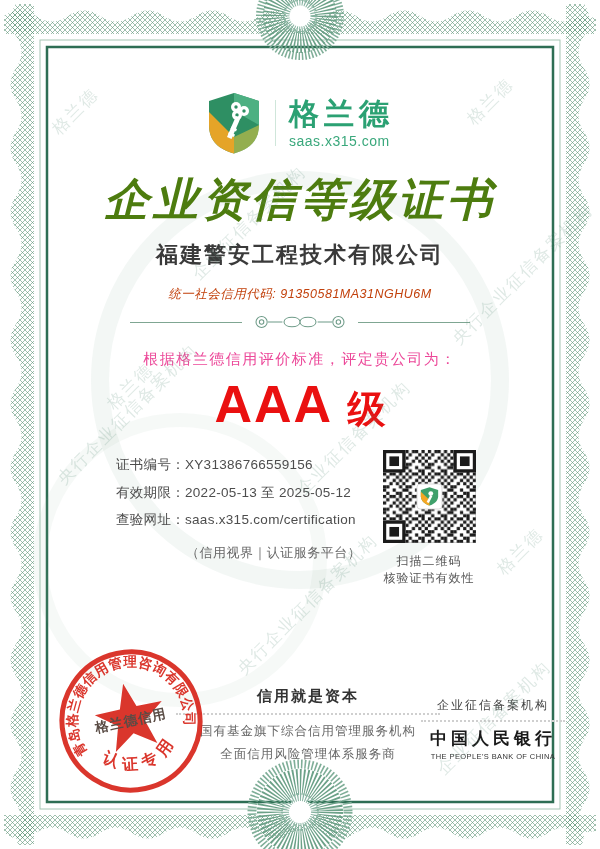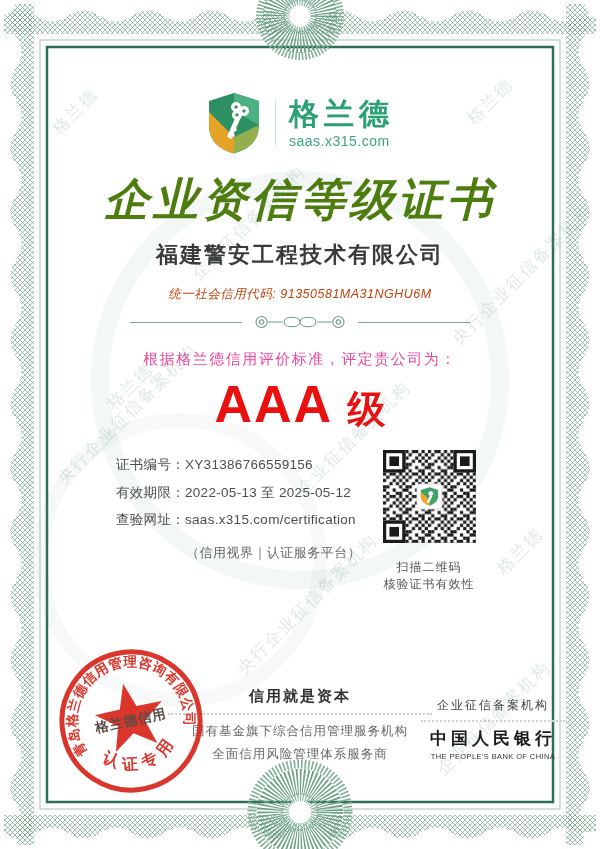--- a/index.html
+++ b/index.html
@@ -39,23 +39,23 @@
   .grade .lvl { font-size:38px; font-weight:800; color:#ea1010; margin-left:10px; }
 
   .details { position:absolute; left:116px; top:456px; font-size:13.5px; color:#555; }
   .details .row { margin-bottom:9.5px; line-height:18px; letter-spacing:0.3px; }
   .details .lab { color:#4d4d4d; }
   .details .val { color:#4d4d4d; }
   .details .note { font-size:13px; color:#666; padding-left:70px; margin-top:15px; letter-spacing:0.5px; }
 
   .qr { position:absolute; left:381px; top:450px; width:96px; text-align:center; }
   .qr .cap { font-size:12px; color:#555; letter-spacing:1px; line-height:17px; }
-  .qr .cap:first-of-type { margin-top:12px; }
-
-  .f-center { position:absolute; left:168px; top:687px; width:264px; text-align:center; }
+  .qr .cap:first-of-type { margin-top:6px; }
+
+  .f-center { position:absolute; left:176px; top:687px; width:264px; text-align:center; }
   .slogan { font-size:15px; font-weight:700; color:#333; letter-spacing:2px; }
   .dotline { border-top:2px dotted #cfcfcf; margin:7px 0 5px 0; }
   .f-lines div { font-size:12.5px; color:#666; line-height:23px; letter-spacing:1px; }
 
   .f-right { position:absolute; left:421px; top:697px; width:144px; text-align:center; }
   .agency { font-size:12px; color:#444; letter-spacing:2px; }
   .f-right .dotline { margin:6px 0 5px 0; }
   .bank { font-family:"Liberation Serif","DejaVu Serif",serif; font-size:17px; font-weight:700; color:#1a1a1a; letter-spacing:4px; }
   .bank-en { font-size:7.5px; color:#333; letter-spacing:0.4px; margin-top:2px; }
 

